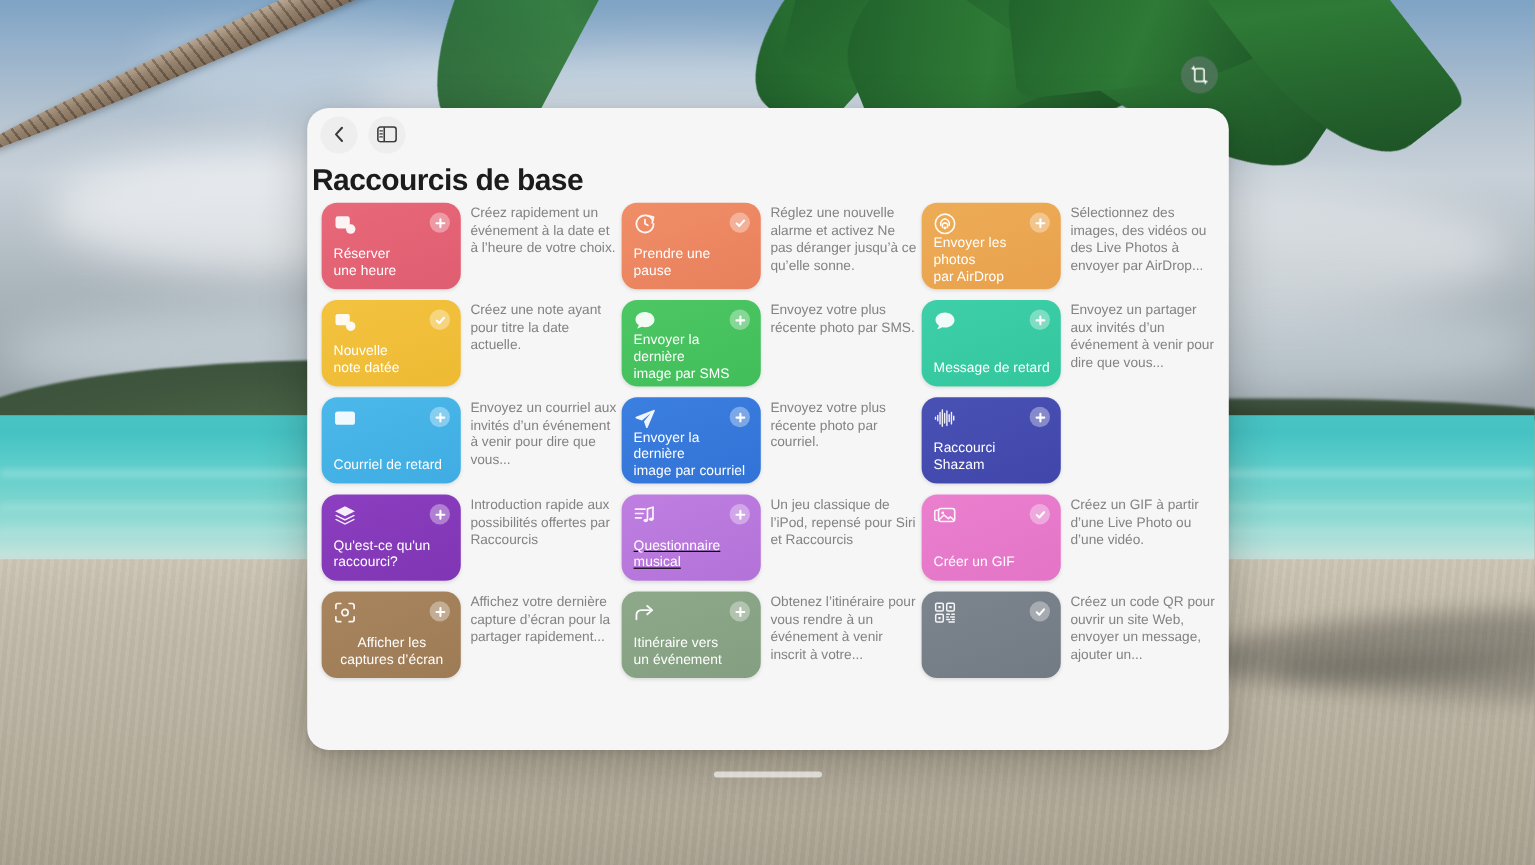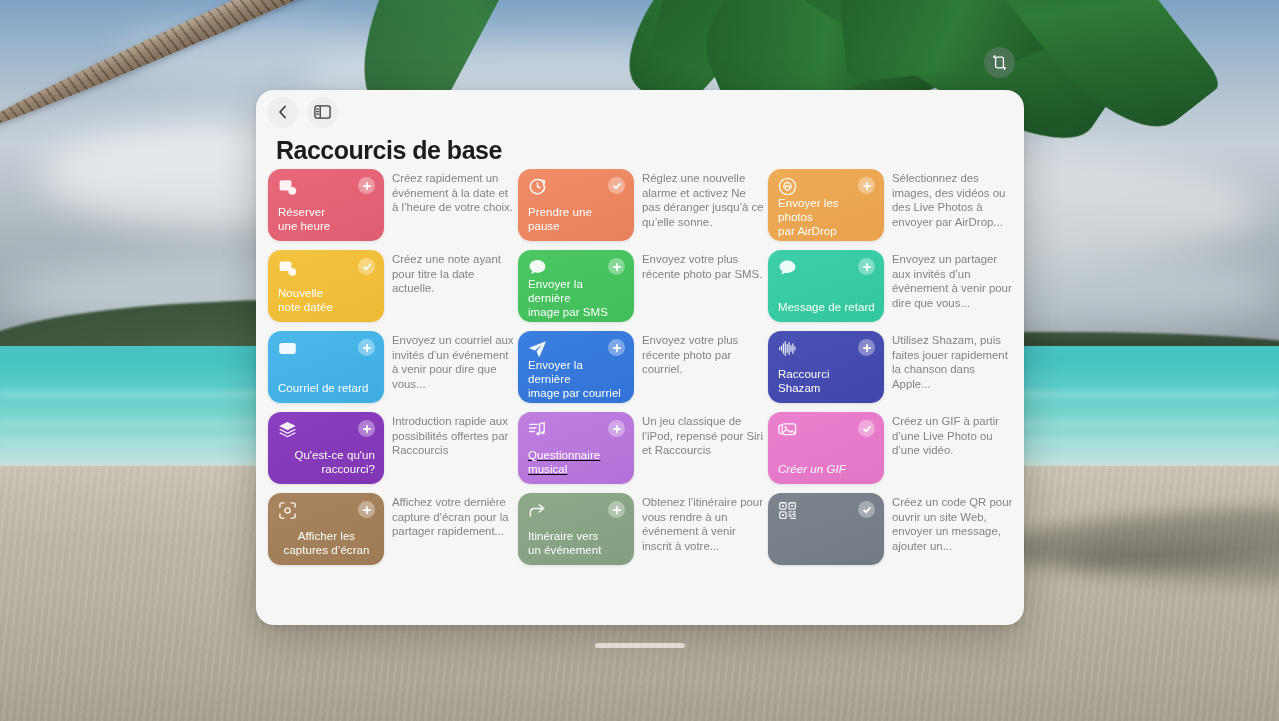--- a/index.html
+++ b/index.html
@@ -125,21 +125,21 @@
   #toolbar {
     position: absolute; left: 0; top: 0; width: 100%; height: 44px;
     display: flex; align-items: center; gap: 9px; padding-left: 11px;
   }
   .tool-btn {
     width: 31px; height: 31px; border-radius: 50%;
     background: #eeeeee;
     display: flex; align-items: center; justify-content: center;
     cursor: pointer; border: none;
   }
-  #title-wrap { position: absolute; left: 20px; top: 46px; }
+  #title-wrap { position: absolute; left: 4px; top: 46px; }
   #title-wrap h1 {
     font-size: 25px; font-weight: 700; color: #1c1c1c; letter-spacing: -.5px;
   }
 
   
   #grid {
     position: absolute; left: 12px; top: 79px; right: 10px;
     display: grid;
     grid-template-columns: repeat(3, 248px);
     column-gap: 2px; row-gap: 9px;
@@ -408,24 +408,23 @@
               </svg>
             </span>
             <span class="badge">
               <svg viewBox="0 0 12 12">
                 <path d="M6 2.1 V9.9 M2.1 6 H9.9"></path>
               </svg>
             </span>
           </div>
           <div class="card-label">Raccourci Shazam</div>
         </div>
-        <div class="desc">Utilisez Shazam, puis faites jouer rapidement la chanson dans Apple...</div>
-      </div>
-      <div class="cell">
-        <div class="card" style="background: linear-gradient(160deg, rgb(140, 63, 192), rgb(127, 53, 180)); text-align: right;">
+      </div>
+      <div class="cell">
+        <div class="card" style="background: linear-gradient(160deg, rgb(140, 63, 192), rgb(127, 53, 180));">
           <div class="card-top">
             <span class="card-icon">
               <svg viewBox="0 0 24 24" fill="currentColor" stroke="none">
                 <path d="M12 2.4 L22.4 7.6 L12 12.8 L1.6 7.6 Z"></path>
                 <path d="M2.6 11.2 L12 15.9 L21.4 11.2 L22.4 12.3 L12 17.6 L1.6 12.3 Z"></path>
                 <path d="M2.6 15.5 L12 20.2 L21.4 15.5 L22.4 16.6 L12 21.9 L1.6 16.6 Z"></path>
               </svg>
             </span>
             <span class="badge">
               <svg viewBox="0 0 12 12">
@@ -453,21 +452,21 @@
               <svg viewBox="0 0 12 12">
                 <path d="M6 2.1 V9.9 M2.1 6 H9.9"></path>
               </svg>
             </span>
           </div>
           <div class="card-label">Questionnaire<br>musical</div>
         </div>
         <div class="desc">Un jeu classique de l’iPod, repensé pour Siri et Raccourcis</div>
       </div>
       <div class="cell">
-        <div class="card" style="background: linear-gradient(160deg, rgb(235, 128, 207), rgb(227, 116, 198)); font-style: italic;">
+        <div class="card" style="background: linear-gradient(160deg, rgb(235, 128, 207), rgb(227, 116, 198));">
           <div class="card-top">
             <span class="card-icon">
               <svg viewBox="0 0 24 24" fill="none" stroke="currentColor" stroke-width="1.7" stroke-linejoin="round">
                 <path d="M4.6 6.6 H2.8 a1.6 1.6 0 0 0-1.6 1.6 v7.6 a1.6 1.6 0 0 0 1.6 1.6 h1.2"></path>
                 <rect x="5.2" y="4.8" width="17" height="13.6" rx="2.6"></rect>
                 <circle cx="9.6" cy="9.4" r="1.5" fill="currentColor" stroke="none"></circle>
                 <path d="M5.6 16.6 L11 11.6 L15.6 15.4 L17.6 13.6 L22 17.2"></path>
               </svg>
             </span>
             <span class="badge">

